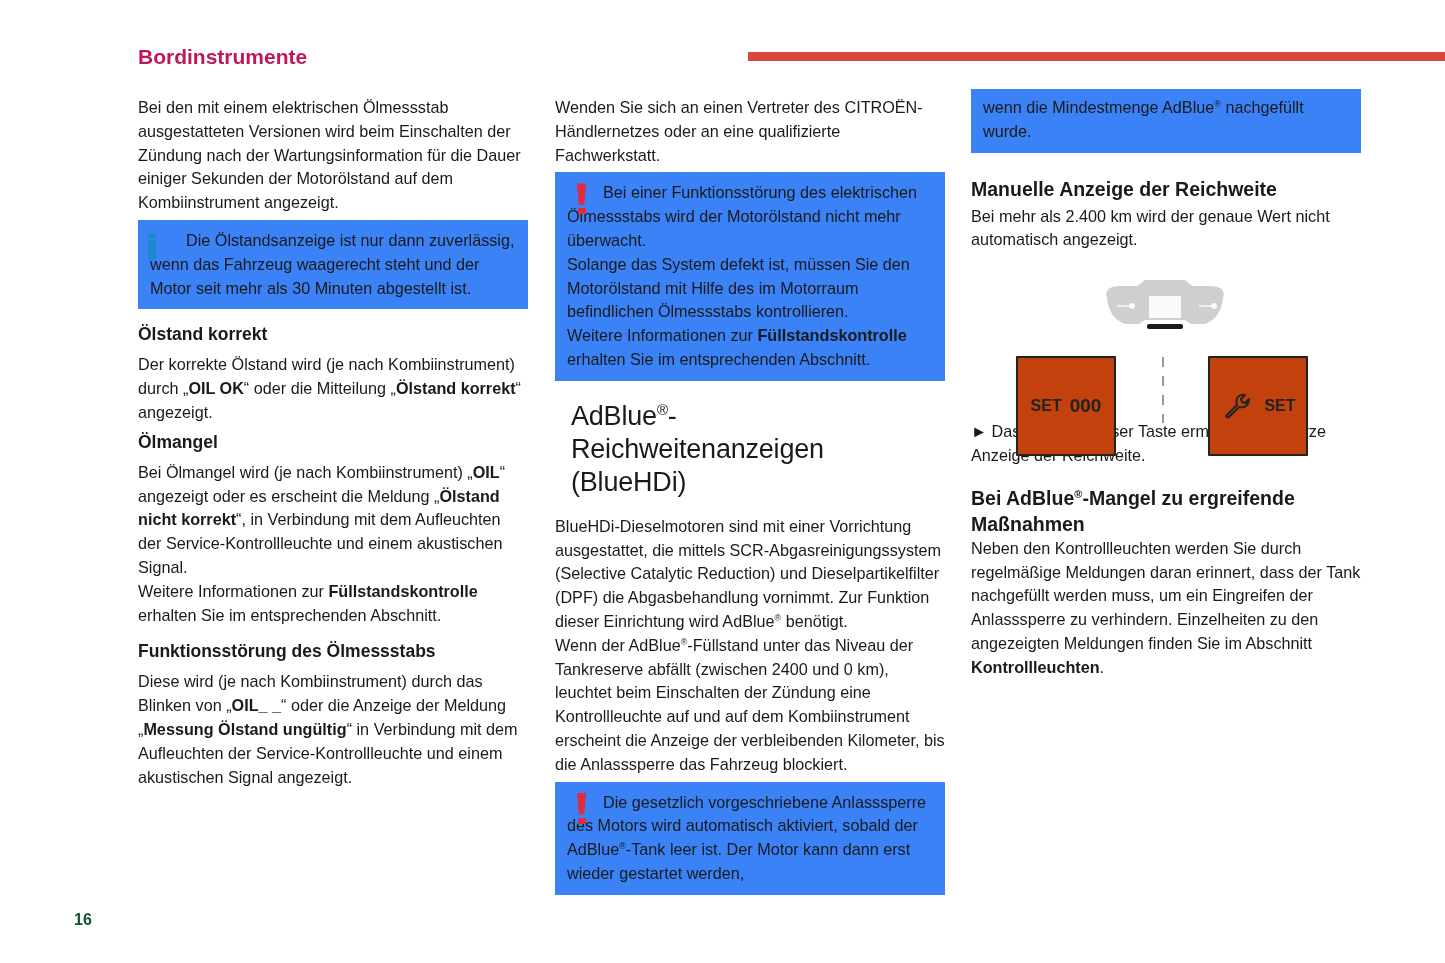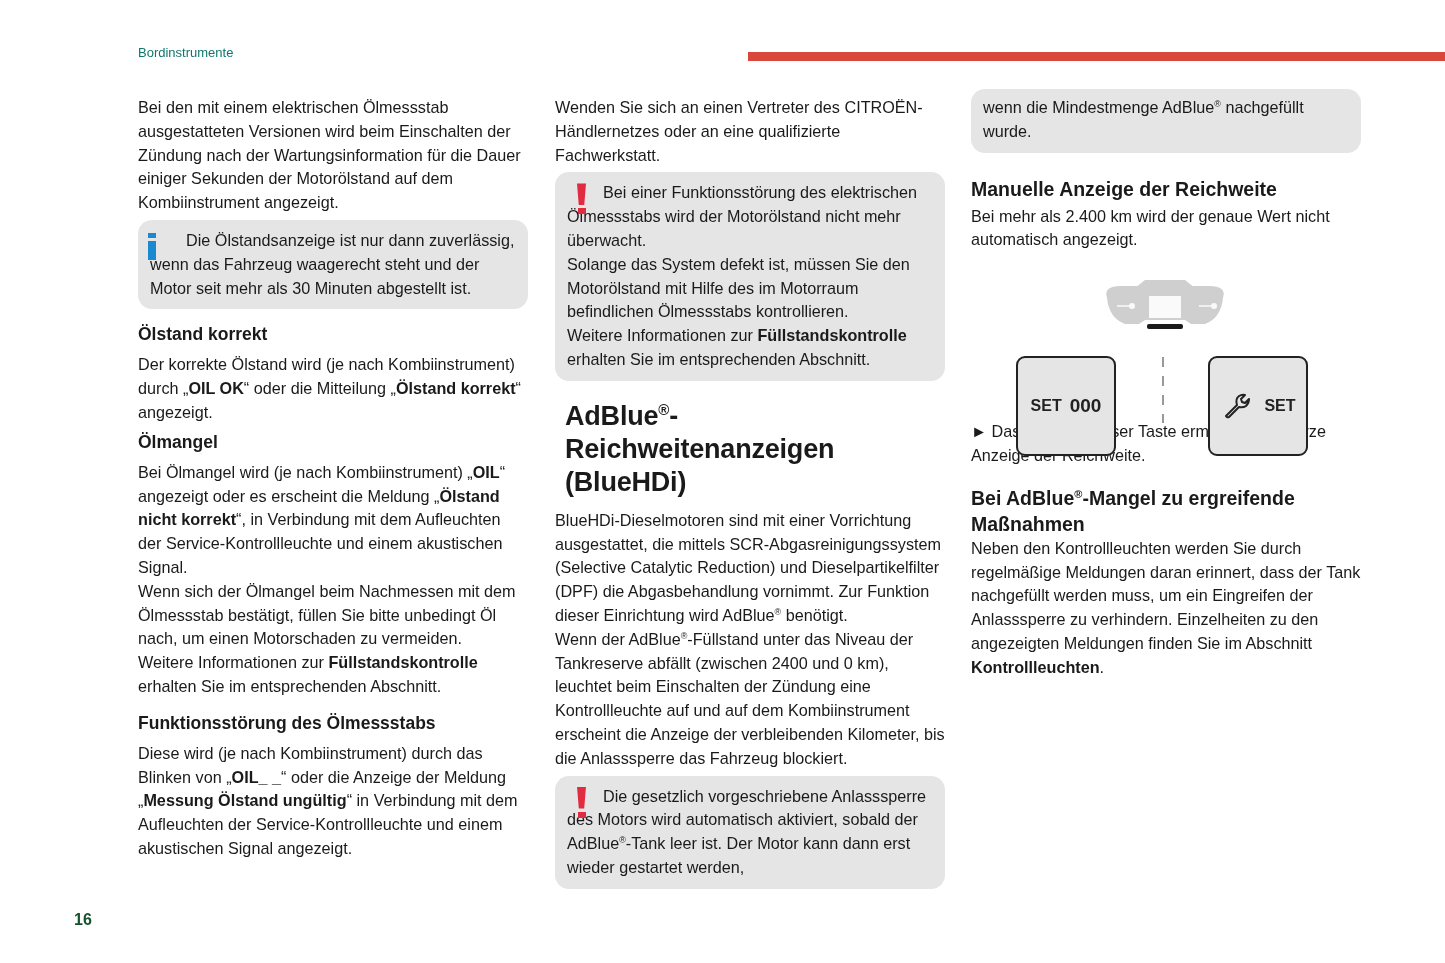--- a/index.html
+++ b/index.html
@@ -1,53 +1,53 @@
 <!DOCTYPE html>
 <html><head>
 <meta charset="utf-8">
 <style>
   html, body { margin:0; padding:0; background:#ffffff; }
   body {
     width:1445px; height:963px; position:relative; overflow:hidden;
     font-family:"Liberation Sans", sans-serif; color:#1a1a1a;
   }
   .header-title {
-    position:absolute; left:138px; top:45px; font-size:13px; color:#0f766e;
+    position:absolute; left:138px; top:45px; font-size:21px; color:#be185d;font-weight:bold;
   }
   .red-bar {
     position:absolute; left:748px; top:52px; width:697px; height:9px; background:#d9463a;
   }
   .page-number {
     position:absolute; left:74px; top:911px; font-size:16px; font-weight:bold; color:#14532d;
   }
   .col { position:absolute; top:96px; width:390px; font-size:16.2px; line-height:23.8px; }
   .col1 { left:138px; }
   .col2 { left:555px; }
   .col3 { left:971px; width:390px; }
   p { margin:0; }
   b { font-weight:bold; }
   sup { font-size:9px; line-height:0; vertical-align:6px; }
   .box {
-    background:#e5e5e5; padding:9px 12px 9px 12px; margin:0;border-radius:14px;
+    background:#3b82f6; padding:9px 12px 9px 12px; margin:0;
   }
   .box .lead { position:relative; padding-left:36px; }
   .icon-info {
     position:absolute; left:10px; top:4px; width:8px; height:27px;
   }
   .icon-info .dot { position:absolute; left:0; top:0; width:8px; height:5px; background:#1a8ad0; }
   .icon-info .stem { position:absolute; left:0; top:8px; width:8px; height:19px; background:#1a8ad0; }
   .icon-warn { position:absolute; left:10px; top:2px; width:9px; height:31px; }
   .icon-warn .stem { position:absolute; left:0; top:0; width:9px; height:22px; background:#e02b40; clip-path:polygon(0 0,100% 0,80% 100%,20% 100%); }
   .icon-warn .dot { position:absolute; left:0.5px; top:25px; width:8px; height:6px; background:#e02b40; }
   h3 { margin:0; font-size:17.5px; font-weight:bold; line-height:24px; }
-  h2 { margin:10px; font-size:27px; font-weight:bold; line-height:33px; letter-spacing:-0.2px; }
+  h2 { margin:16px; font-size:27px; font-weight:normal; line-height:33px; letter-spacing:-0.2px; }
   .diagram { position:relative; height:215px; }
   .btn {
-    position:absolute; width:100px; height:100px; background:#e5e5e5;
-    border:2px solid #222; border-radius:9px; box-sizing:border-box;
+    position:absolute; width:100px; height:100px; background:#c2410c;
+    border:2px solid #222; border-radius:1px; box-sizing:border-box;
     display:flex; align-items:center; justify-content:center;
     font-weight:bold; color:#222;
   }
   .dash { position:absolute; left:191px; top:105px; width:2px; height:66px;
     background:repeating-linear-gradient(to bottom,#999 0 10px, transparent 10px 19px); }
 </style>
 </head>
 <body>
 
 <div class="header-title">Bordinstrumente</div>
@@ -64,21 +64,20 @@
         </span>
       <p style="text-indent:36px;">Die Ölstandsanzeige ist nur dann zuverlässig, wenn das Fahrzeug waagerecht steht und der Motor seit mehr als 30 Minuten abgestellt ist.</p>
     </div>
   </div>
 
   <h3 style="margin-top:13px;">Ölstand korrekt</h3>
   <p style="margin-top:7px;"><span>Der korrekte Ölstand wird (je nach Kombiinstrument) durch „</span><b>OIL OK</b><span>“ oder die Mitteilung „</span><b>Ölstand korrekt</b><span>“ angezeigt.</span></p>
 
   <h3 style="margin-top:5px;">Ölmangel</h3>
   <p style="margin-top:7px;"><span>Bei Ölmangel wird (je nach Kombiinstrument) „</span><b>OIL</b><span>“ angezeigt oder es erscheint die Meldung „</span><b>Ölstand nicht korrekt</b><span>“, in Verbindung mit dem Aufleuchten der Service-Kontrollleuchte und einem akustischen Signal.</span></p>
-  <p>Wenn sich der Ölmangel beim Nachmessen mit dem Ölmessstab bestätigt, füllen Sie bitte unbedingt Öl nach, um einen Motorschaden zu vermeiden.</p>
   <p><span>Weitere Informationen zur </span><b>Füllstandskontrolle</b><span> erhalten Sie im entsprechenden Abschnitt.</span></p>
 
   <h3 style="margin-top:12px;">Funktionsstörung des Ölmessstabs</h3>
   <p style="margin-top:7px;"><span>Diese wird (je nach Kombiinstrument) durch das Blinken von „</span><b>OIL_ _</b><span>“ oder die Anzeige der Meldung „</span><b>Messung Ölstand ungültig</b><span>“ in Verbindung mit dem Aufleuchten der Service-Kontrollleuchte und einem akustischen Signal angezeigt.</span></p>
 </div>
 
 <div class="col col2">
   <p>Wenden Sie sich an einen Vertreter des CITROËN-Händlernetzes oder an eine qualifizierte Fachwerkstatt.</p>
   <div class="box" style="margin-top:5px; padding-top:9px;">
     <div class="lead" style="padding-left:0;">

